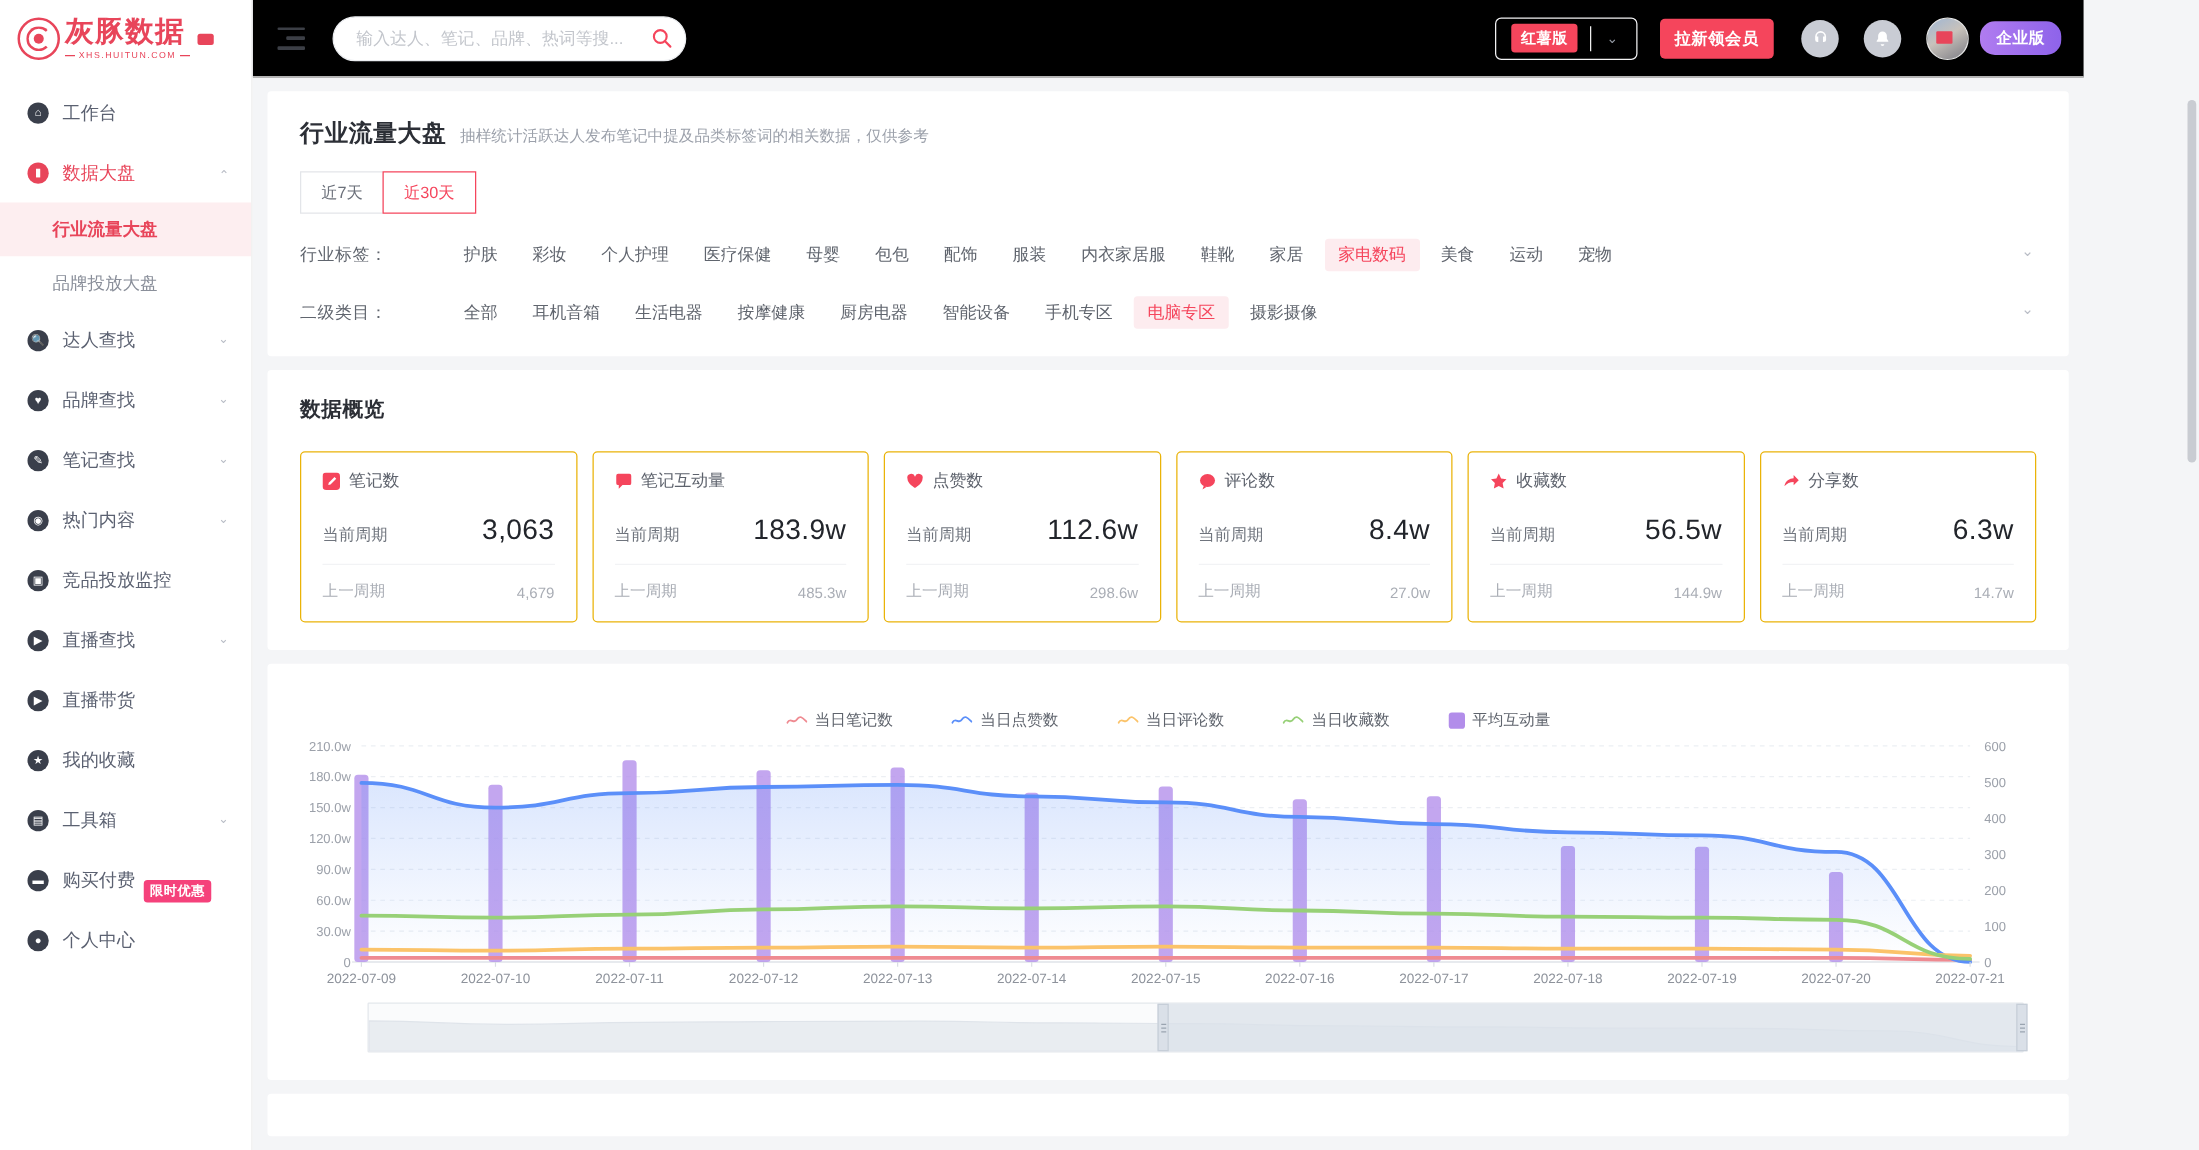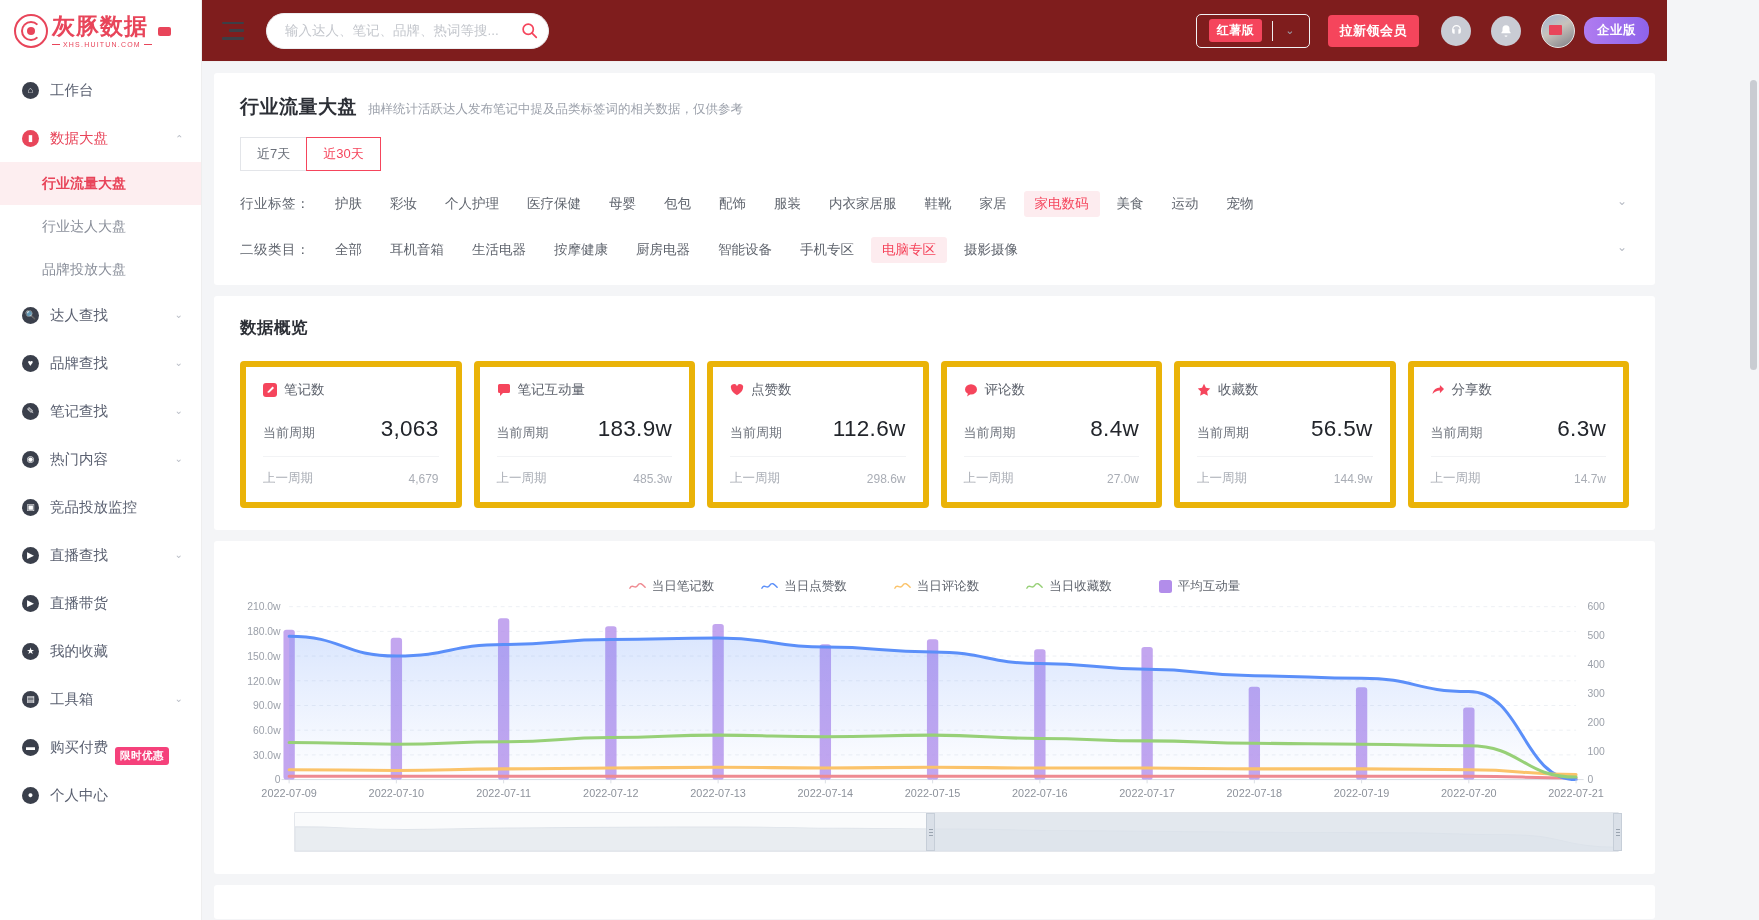--- a/index.html
+++ b/index.html
@@ -65,21 +65,21 @@
   }
   .sub-item.selected { color:#e8455a; font-weight:bold; background:#fdeef0; }
   .tag-hot {
     background:#f5417b; color:#fff; font-size:10.5px; padding:2px 5px;
     border-radius:3px; margin-left:7px; font-weight:bold; letter-spacing:.5px;margin-top:17px;
   }
 
   
   .main { flex:1; height:920px; display:flex; flex-direction:column; overflow:hidden;}
   .topbar {
-    height:62px; background:#7f1d1d; display:flex; align-items:center;
+    height:62px; background:#000000; display:flex; align-items:center;
     padding:0 18px 0 20px; border-bottom:1px solid #f0f0f0; flex:0 0 auto;
   }
   .collapse-ico {
     width:22px;height:18px; display:flex;flex-direction:column;justify-content:space-between;
     cursor:pointer; margin-right:22px;
   }
   .collapse-ico i{display:block;height:2.2px;background:#3c3f46;border-radius:1px;}
   .collapse-ico i:nth-child(1){width:22px;}
   .collapse-ico i:nth-child(2){width:15px;margin-left:7px;}
   .collapse-ico i:nth-child(3){width:22px;}
@@ -140,40 +140,40 @@
   .page-sub{font-size:12.5px;color:#9ca1ab;}
 
   .tabs{display:flex;margin-top:17px;}
   .tab{
     border:1px solid #e3e5e9;padding:7px 16px;font-size:13px;color:#6b707a;
     cursor:pointer;margin-left:-1px;background:#fff;
   }
   .tab:first-child{margin-left:0;}
   .tab.active{border-color:#f5455c;color:#f5455c;position:relative;z-index:2;}
 
-  .filter-row{display:flex;align-items:flex-start;margin-top:20px;position:relative;}
+  .filter-row{display:flex;align-items:flex-start;margin-top:20px;position:relative;gap:36px;}
   .filter-label{
     font-size:13.5px;color:#60656e;width:84px;flex:0 0 84px;padding-top:4px;
     letter-spacing:.5px;
   }
   .filter-opts{display:flex;flex-wrap:wrap;flex:1;gap:0 6px;padding-right:40px;}
   .opt{
     font-size:13.5px;color:#60656e;padding:4px 11px;cursor:pointer;border-radius:3px;
     white-space:nowrap;
   }
   .opt.selected{background:#fdecef;color:#f5455c;}
   .filter-chev{
     position:absolute;right:2px;top:3px;color:#b9bdc6;font-size:12px;cursor:pointer;
   }
 
   .section-title{font-size:16.5px;font-weight:bold;color:#2c2f36;letter-spacing:.5px;}
 
   .stat-grid{display:flex;gap:12px;margin-top:22px;}
   .stat-card{
-    flex:1;border:6px solid #eab308;border-radius:4px;padding:14px 17px 0 17px;
+    flex:1;border:1px solid #eab308;border-radius:4px;padding:14px 17px 0 17px;
     background:#fff;
   }
   .stat-head{display:flex;align-items:center;gap:7px;}
   .stat-ico{width:14px;height:14px;flex:0 0 auto;display:block;}
   .stat-name{font-size:13.5px;color:#5d626c;}
   .stat-mid{display:flex;align-items:flex-end;justify-content:space-between;
     padding:17px 0 14px 0;border-bottom:1px solid #f2f3f5;}
   .stat-mid .lbl{font-size:13px;color:#6f747d;}
   .stat-mid .val{font-size:22.5px;font-weight:normal;color:#22252b;letter-spacing:.3px;}
   .stat-bot{display:flex;align-items:center;justify-content:space-between;
@@ -233,23 +233,20 @@
         <span class="nav-label">工作台</span>
       </div>
 
       <div class="nav-item active-parent">
         <span class="ico">▮</span>
         <span class="nav-label">数据大盘</span>
         <span class="chev up">⌄</span>
       </div>
       <div class="sub-item selected">
         <span>行业流量大盘</span>
-      </div>
-      <div class="sub-item">
-        <span>行业达人大盘</span>
       </div>
       <div class="sub-item">
         <span>品牌投放大盘</span>
       </div>
 
       <div class="nav-item">
         <span class="ico">🔍</span>
         <span class="nav-label">达人查找</span>
         <span class="chev">⌄</span>
       </div>

